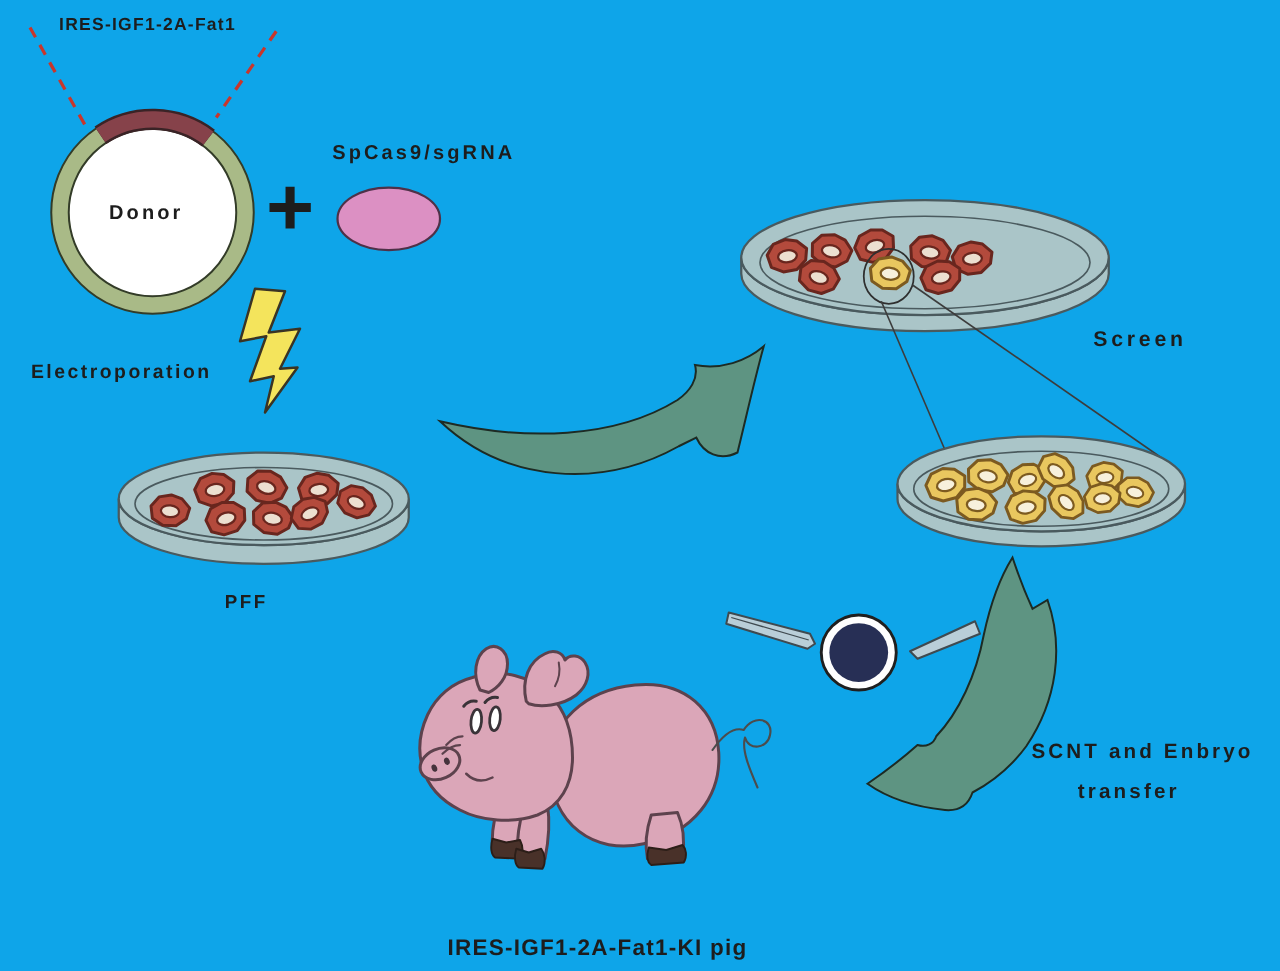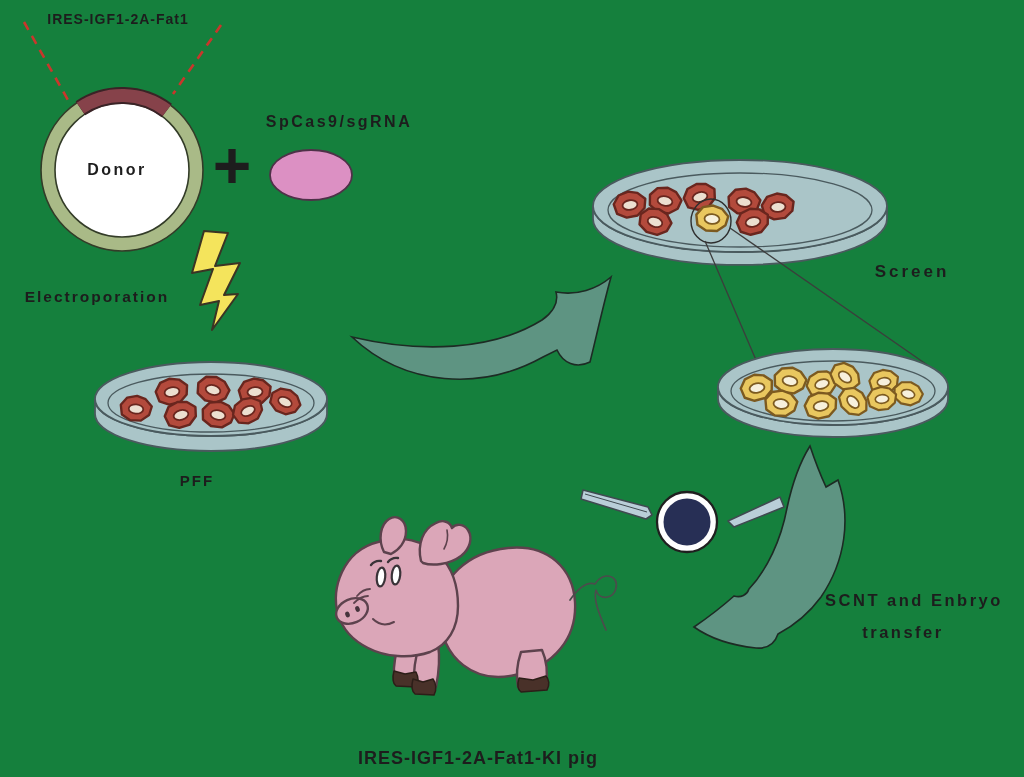--- a/index.html
+++ b/index.html
@@ -1,16 +1,16 @@
 <!DOCTYPE html>
 <html><head>
 <meta charset="utf-8">
 <style>
   html,body{margin:0;padding:0;background:#fff;}
-  .stage{position:relative;width:1024px;height:777px;background:#15803d;overflow:hidden;}
+  .stage{position:relative;width:1024px;height:777px;background:#0ea5e9;overflow:hidden;}
   svg{display:block;}
   text{font-family:"Liberation Sans", sans-serif;font-weight:bold;fill:#1d1d1d;}
 </style>
 </head>
 <body>
 
 <div class="stage">
 <svg width="1024" height="777" viewBox="0 0 1024 777">
 
   <defs>

